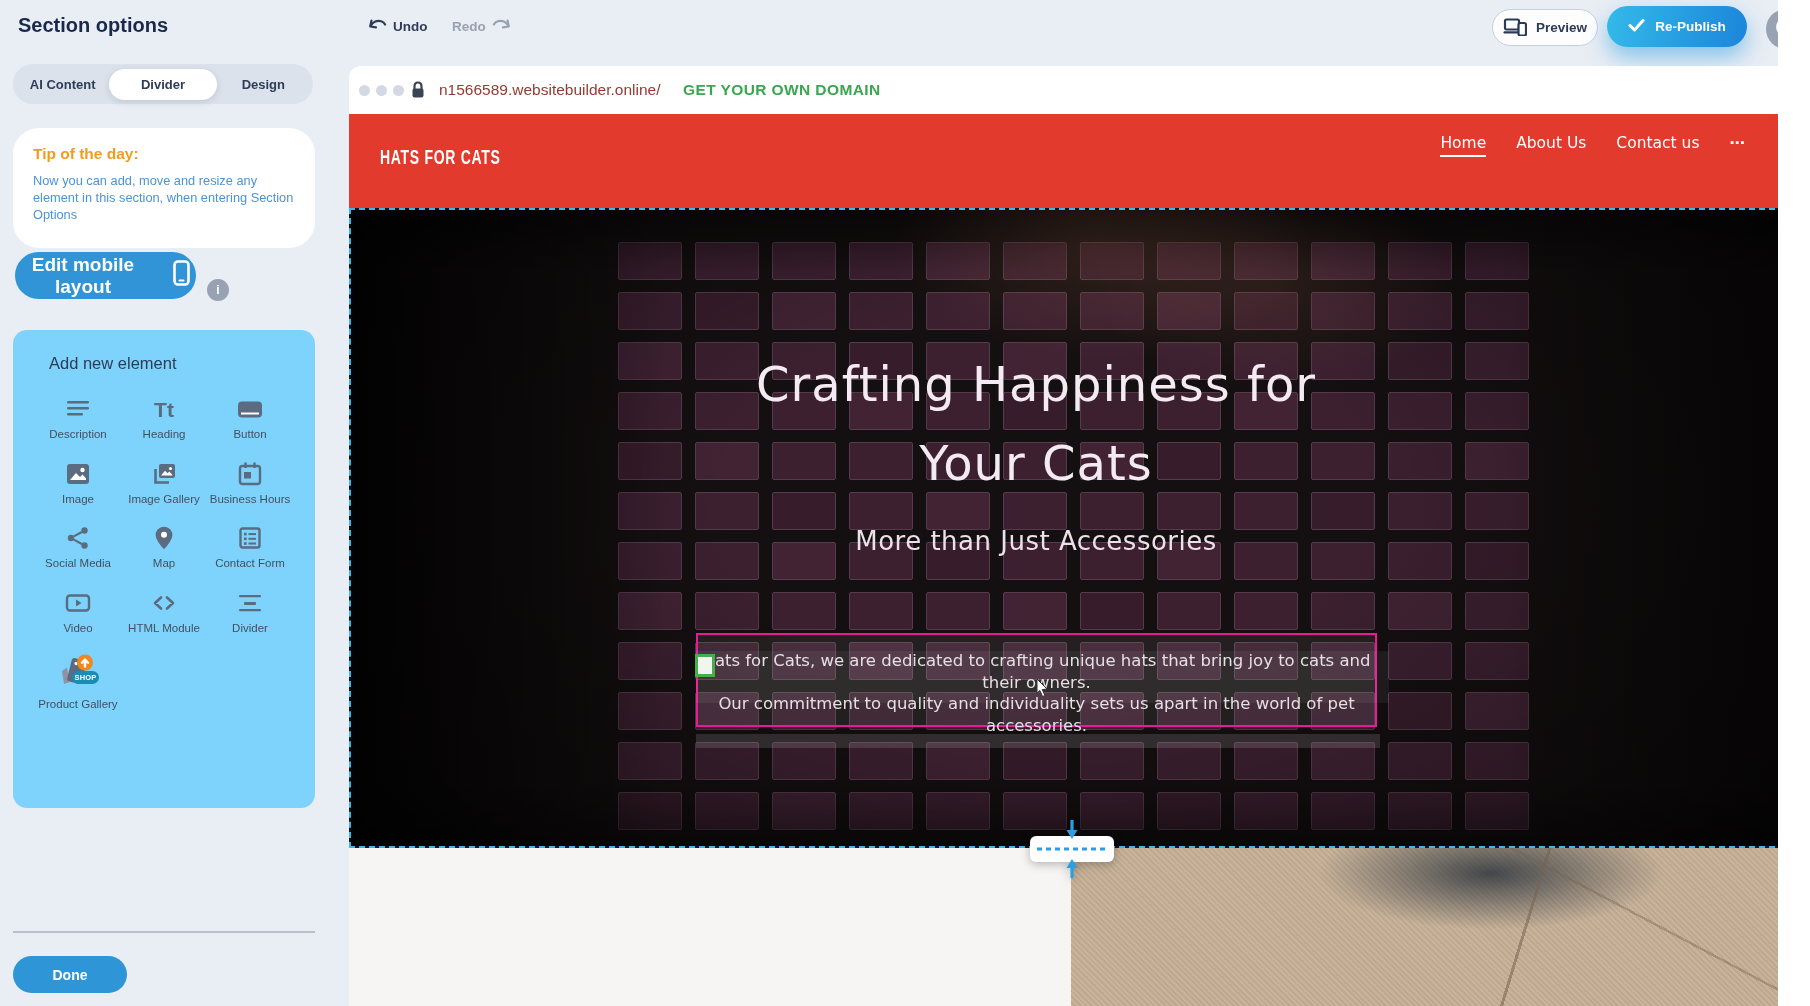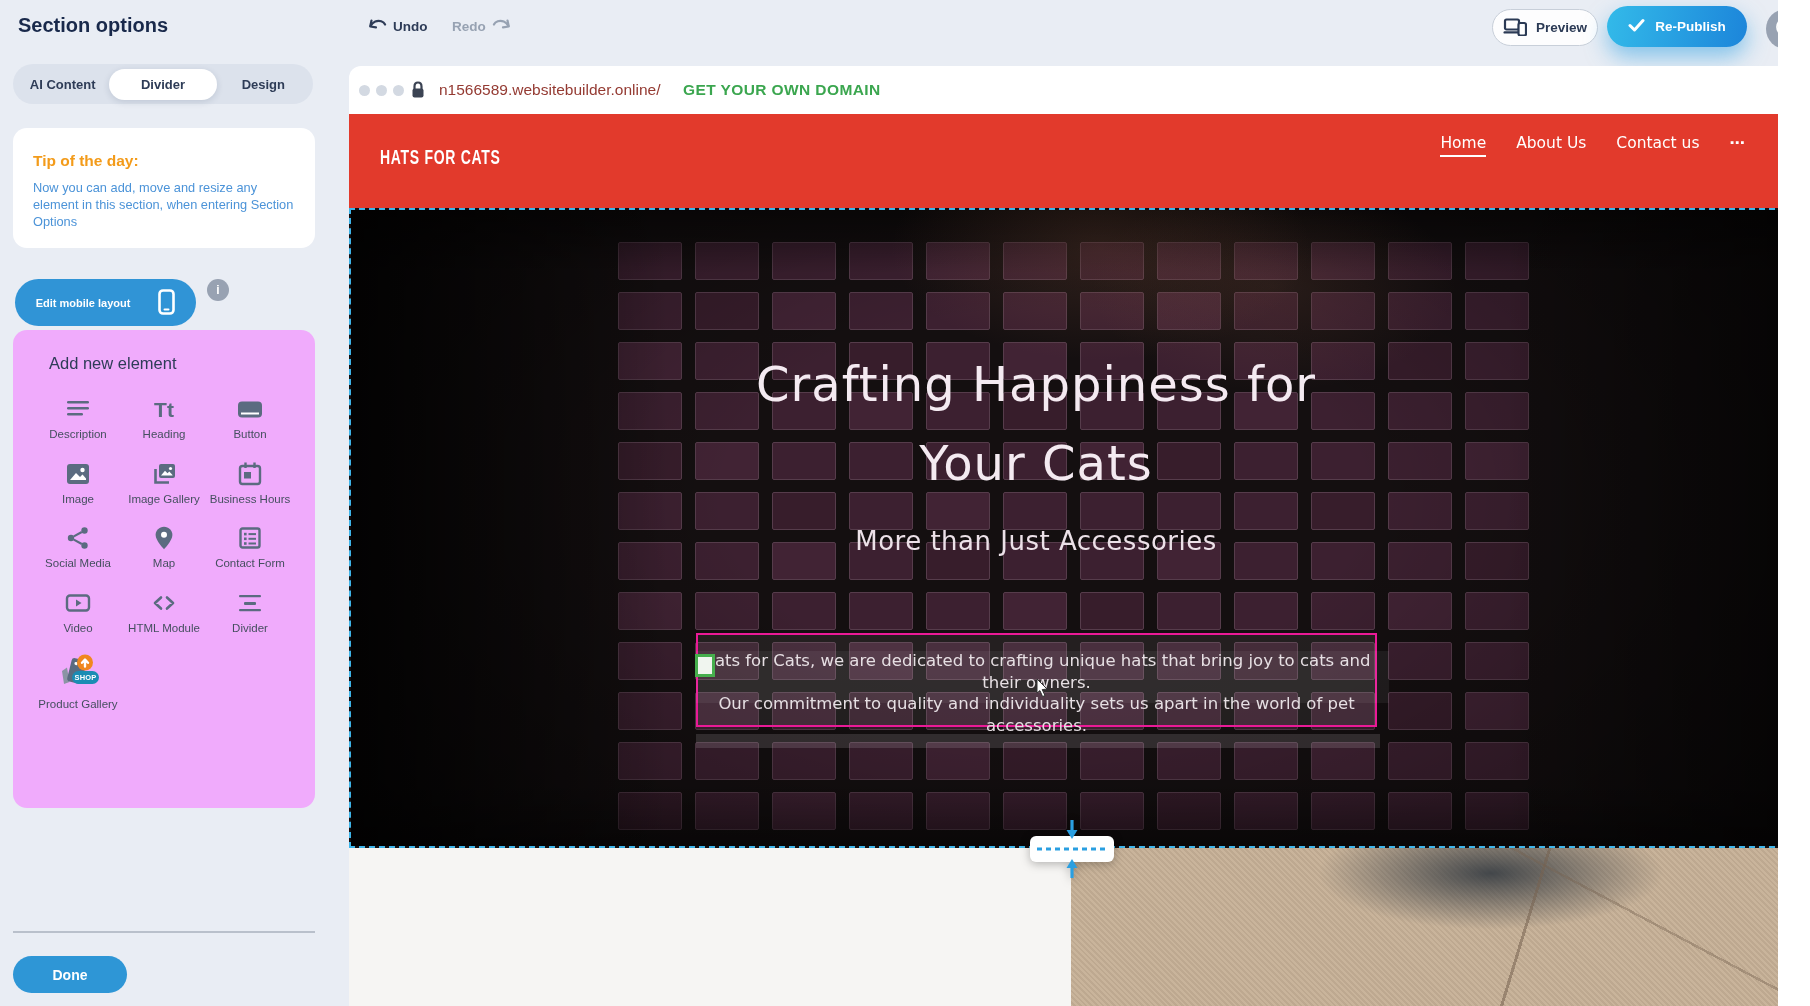--- a/index.html
+++ b/index.html
@@ -20,30 +20,30 @@
       font-size:13.5px;font-weight:700;color:#fff;box-shadow:0 10px 22px rgba(47,160,225,.55);cursor:pointer;}
   .globe-btn{left:1766px;top:9px;width:40px;height:40px;border-radius:50%;background:#98a2b2;
       display:flex;align-items:center;justify-content:center;cursor:pointer;}
   .globe-dot{position:absolute;right:2px;bottom:3px;width:8px;height:8px;border-radius:50%;background:#39414f;}
 
   
   .tabs{left:13px;top:64px;width:300px;height:40px;background:#dce2ec;border-radius:20px;
       display:flex;align-items:center;padding:0 3px;box-sizing:border-box;}
   .tab{flex:1;text-align:center;font-size:13px;font-weight:700;color:#2e3c57;padding:8px 0;cursor:pointer;}
   .tab.active{flex:1.15;background:#fff;border-radius:17px;box-shadow:0 2px 7px rgba(20,40,80,.14);}
-  .tip-card{left:13px;top:128px;width:302px;height:120px;background:#fff;border-radius:14px;
-      padding:24px 20px;box-sizing:border-box;}
+  .tip-card{left:13px;top:128px;width:302px;height:120px;background:#fff;border-radius:26px;
+      padding:17px 20px;box-sizing:border-box;}
   .tip-title{color:#f39b1a;font-size:15.5px;font-weight:700;}
   .tip-body{margin-top:9px;color:#4b93d8;font-size:12.8px;line-height:17px;}
-  .edit-mobile-btn{left:15px;top:279px;width:181px;height:47px;border-radius:24px;border:none;background:#3094d6;
-      color:#fff;font-size:11px;font-weight:700;display:flex;align-items:center;justify-content:center;gap:28px;cursor:pointer;
+  .edit-mobile-btn{left:15px;top:252px;width:181px;height:47px;border-radius:24px;border:none;background:#3094d6;
+      color:#fff;font-size:19px;font-weight:700;display:flex;align-items:center;justify-content:center;gap:28px;cursor:pointer;
       font-family:"Liberation Sans",sans-serif;}
   .info-btn{left:207px;top:279px;width:22px;height:22px;border-radius:50%;background:#98a2b2;color:#fff;
       font-size:12px;font-weight:700;display:flex;align-items:center;justify-content:center;cursor:pointer;}
-  .add-card{left:13px;top:330px;width:302px;height:478px;background:#f0abfc;border-radius:14px;}
+  .add-card{left:13px;top:330px;width:302px;height:478px;background:#7dd3fc;border-radius:14px;}
   .add-title{position:absolute;left:36px;top:24px;font-size:16.5px;font-weight:500;color:#2e3c57;}
   .el-grid{position:absolute;left:24px;top:64px;width:254px;display:grid;
       grid-template-columns:repeat(3,1fr);column-gap:4px;row-gap:17px;}
   .el-item{display:flex;flex-direction:column;align-items:center;gap:6px;cursor:pointer;}
   .el-icon{height:28px;display:flex;align-items:flex-end;justify-content:center;color:#5b6b80;}
   .el-icon.tt{font-size:21px;font-weight:700;line-height:24px;color:#5b6b80;}
   .el-label{font-size:11.5px;line-height:13.5px;color:#454f5f;text-align:center;}
   .pg-icon{position:relative;width:46px;height:38px;}
   .shop-badge{position:absolute;left:17px;top:17px;width:27px;height:13px;border-radius:7px;background:#1b8cb4;
       color:#fff;font-size:7.5px;font-weight:700;display:flex;align-items:center;justify-content:center;letter-spacing:.2px;}

